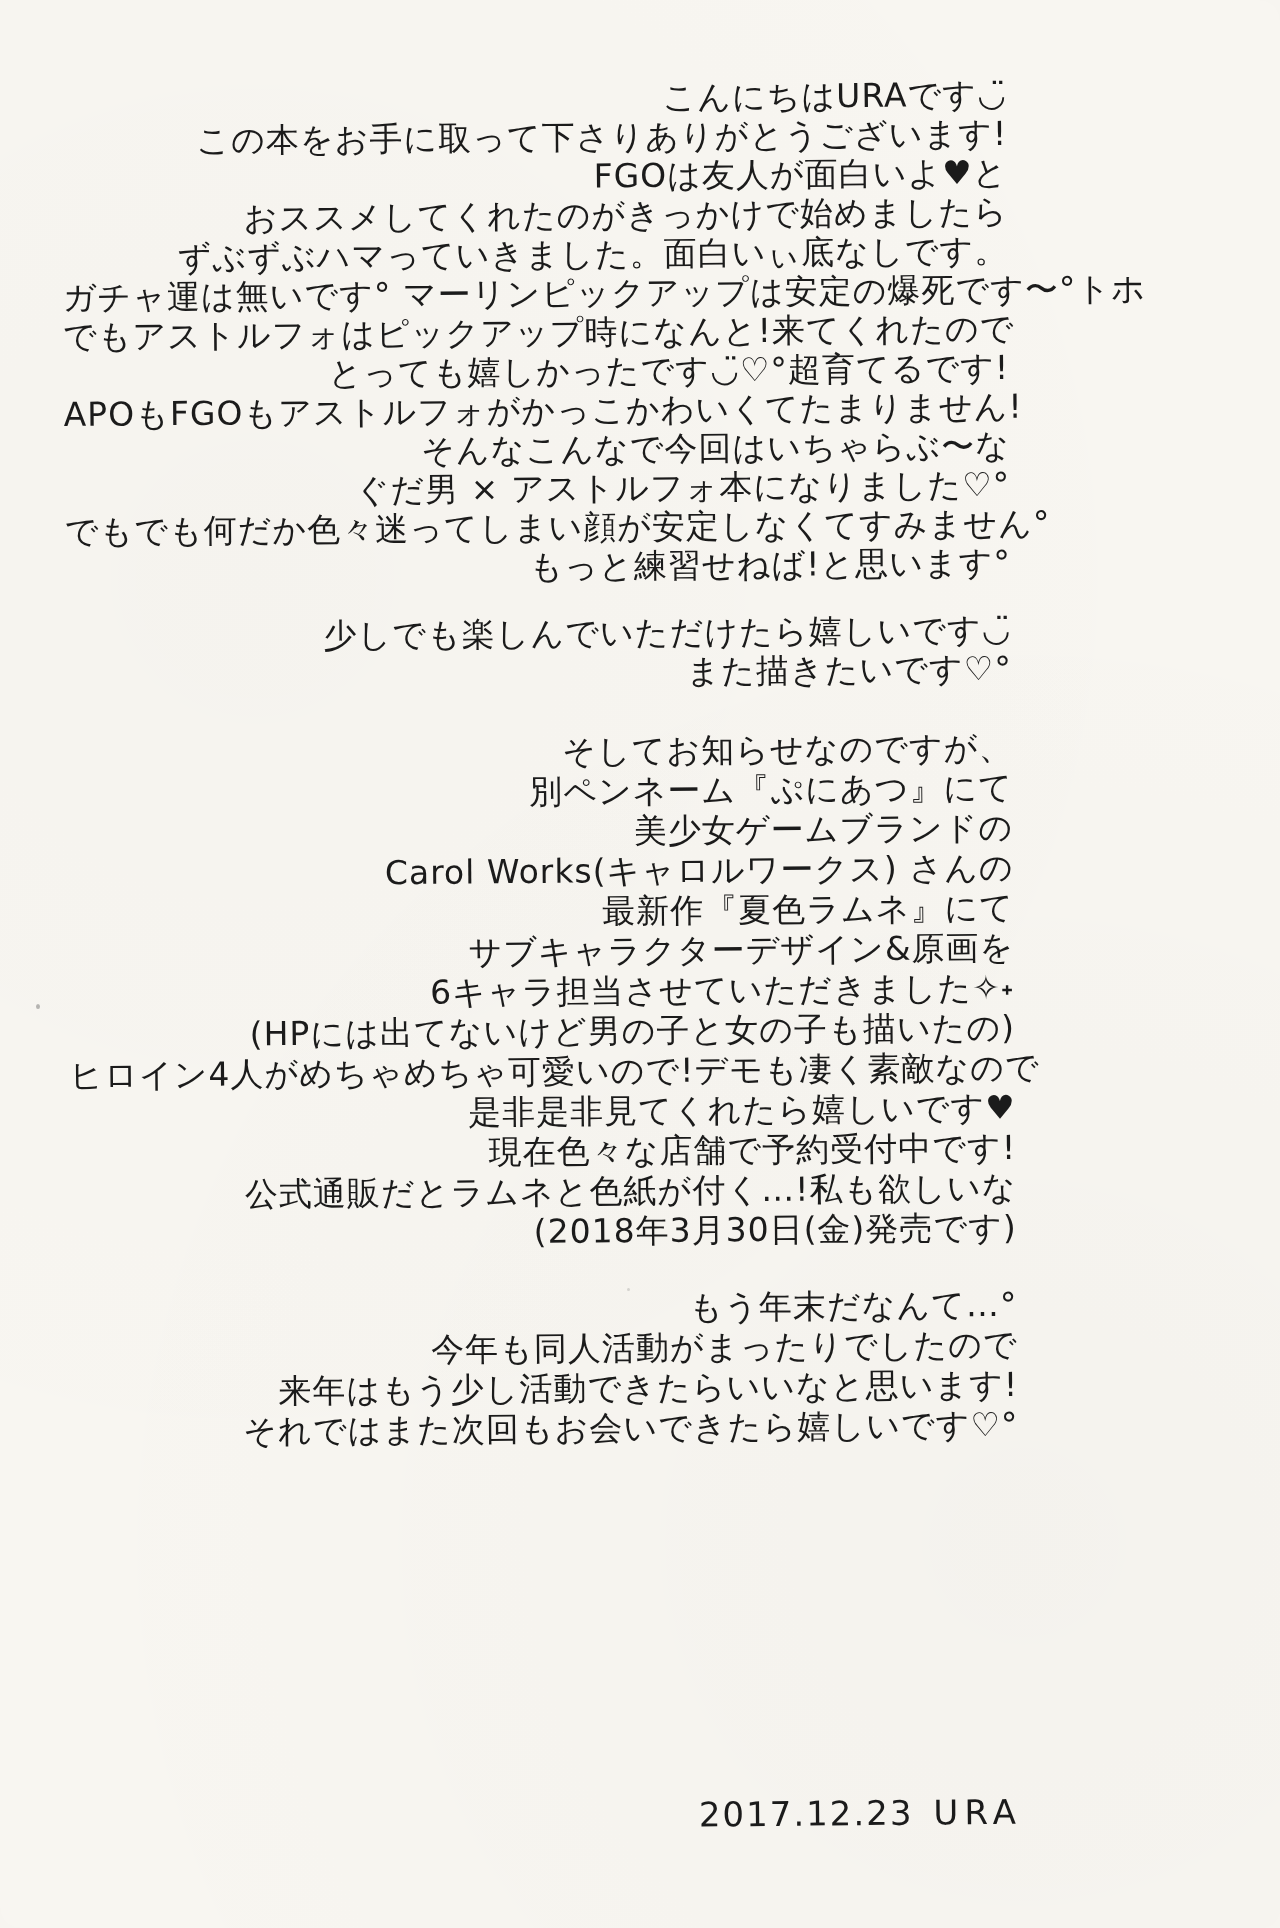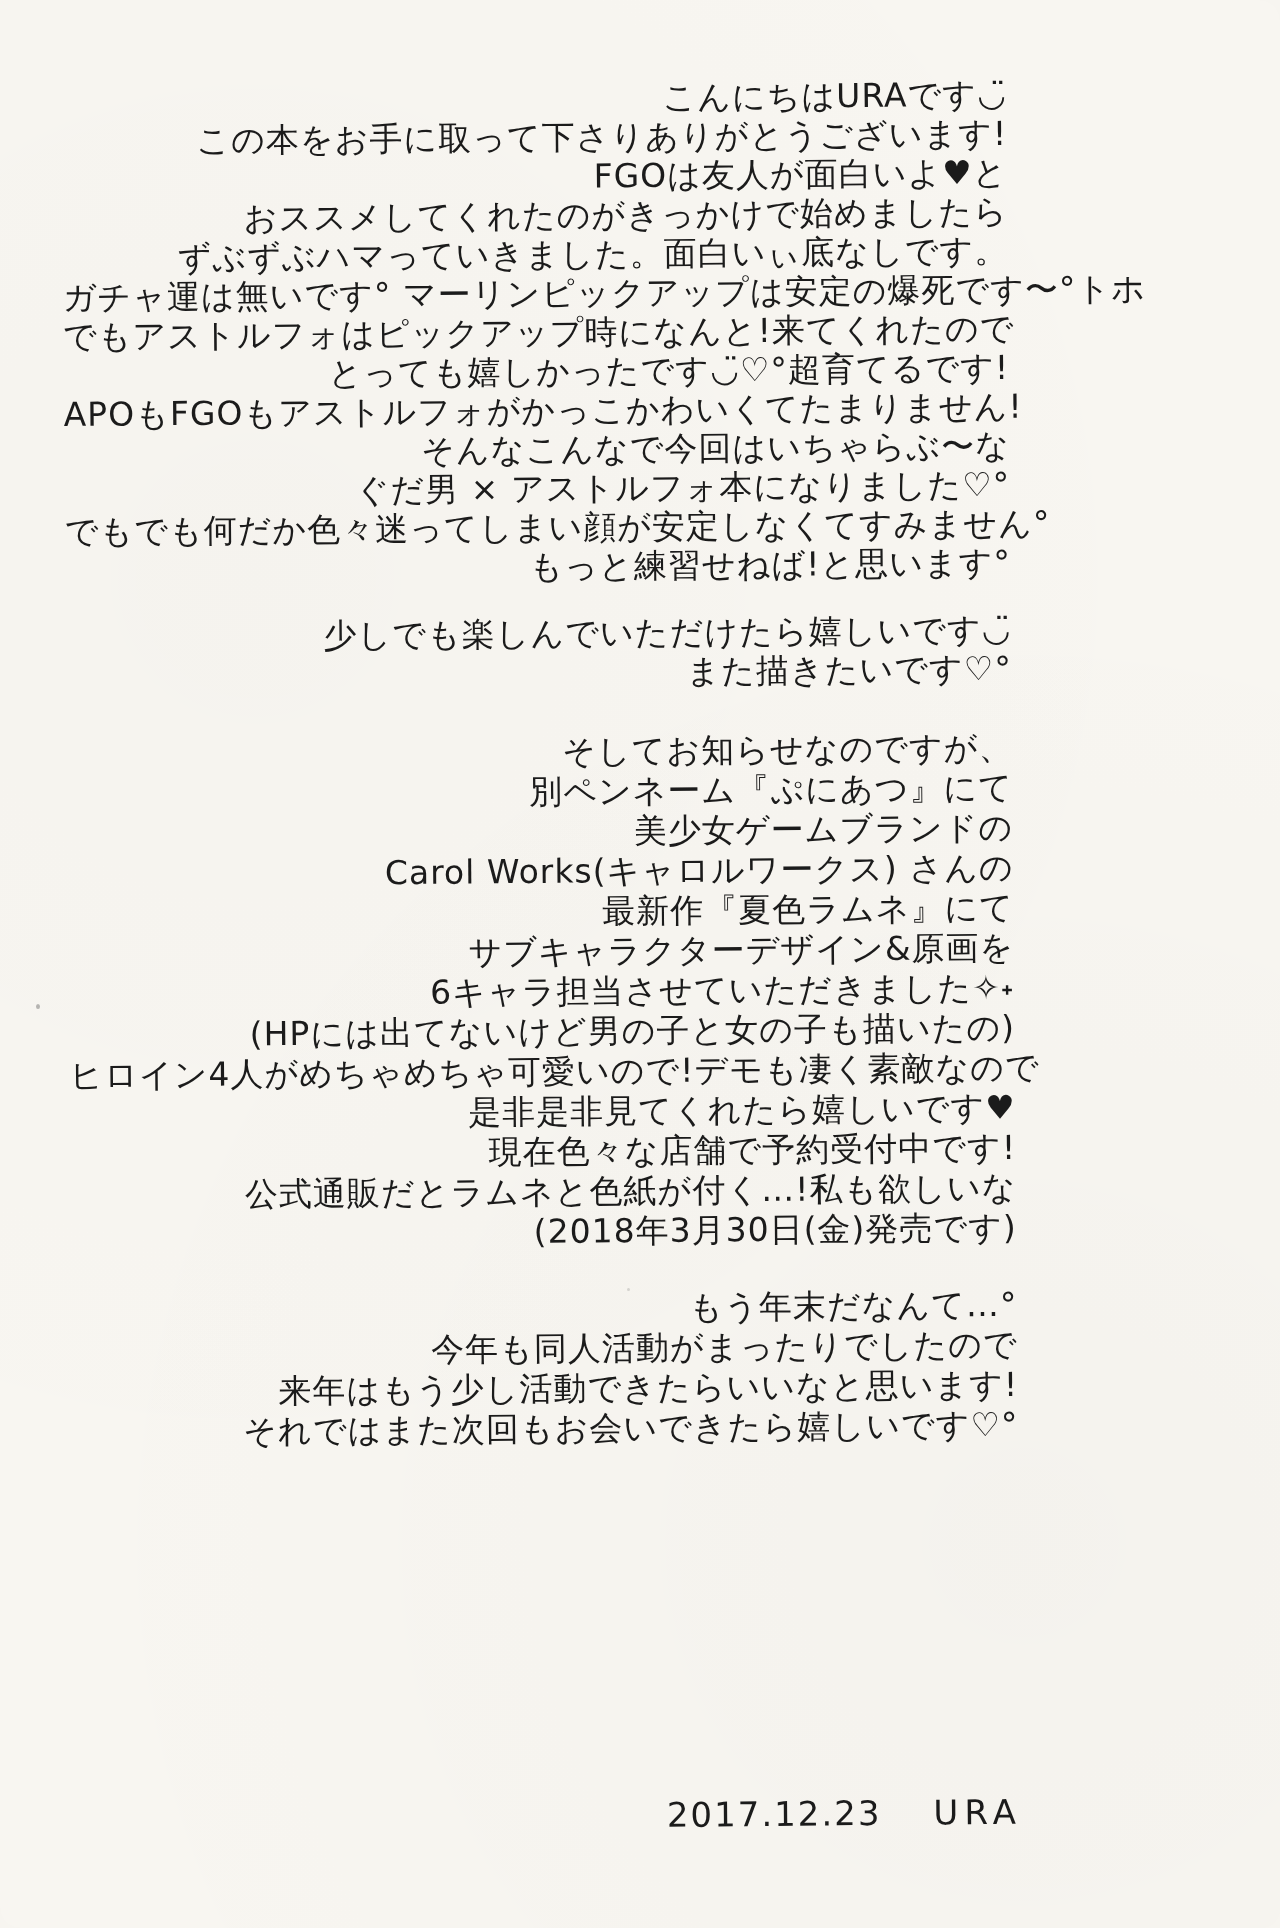--- a/index.html
+++ b/index.html
@@ -48,21 +48,21 @@
   .block-4 { margin-top: 37px; }
   .block-4 .line { line-height: 40px; }
   .signature {
     margin-top: 347px;
     font-size: 34px;
     letter-spacing: 2px;
     white-space: nowrap;
   }
   .signature .sig-name {
     display: inline-block;
-    margin-left: 52px;
+    margin-left: 20px;
     letter-spacing: 6px;
   }
   .speckle {
     position: absolute;
     background: rgba(60,60,60,0.35);
     border-radius: 50%;
   }
   .sp1 { left: 36px; top: 1004px; width: 4px; height: 5px; }
   .sp2 { left: 533px; top: 291px; width: 3px; height: 3px; background: rgba(60,60,60,0.22); }
   .sp3 { left: 627px; top: 1288px; width: 3px; height: 3px; background: rgba(60,60,60,0.18); }

